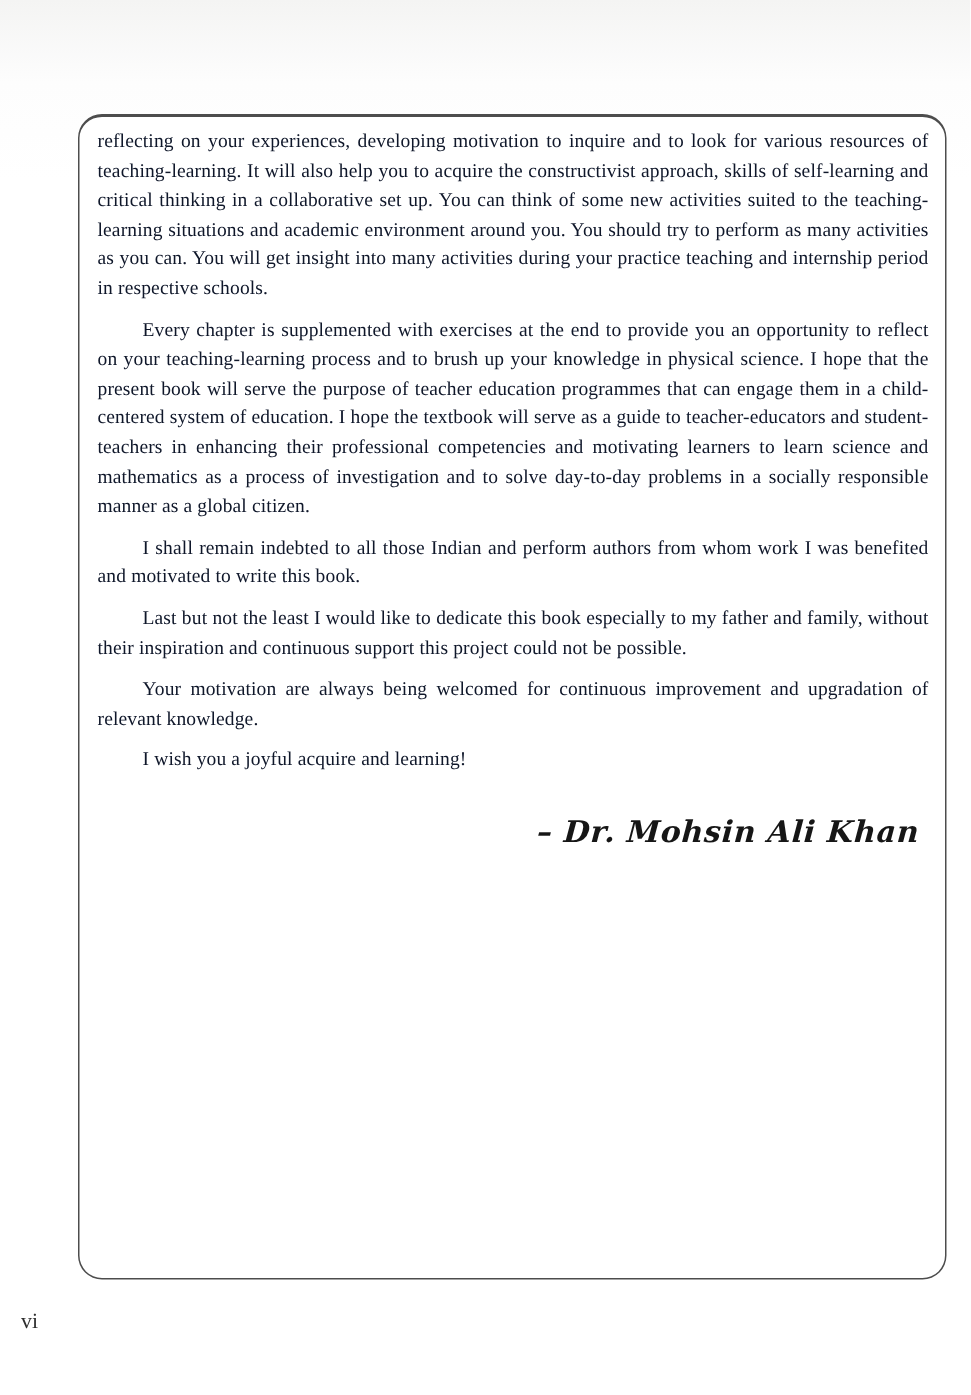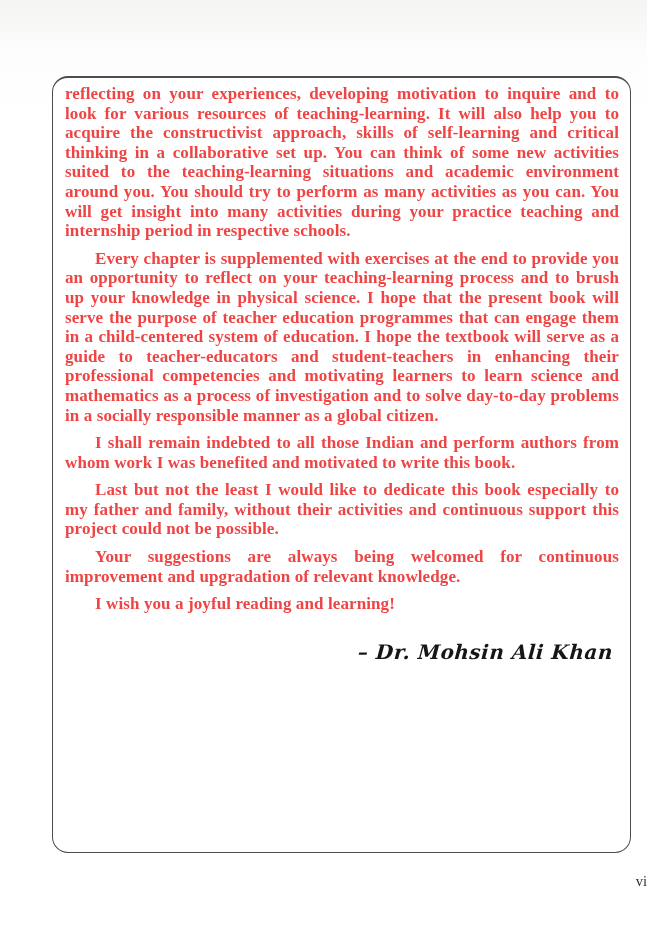--- a/index.html
+++ b/index.html
@@ -23,27 +23,26 @@
     width: 579px;
     height: 777px;
     border: 1.5px solid #4d4d4d;
     border-top-width: 2px;
     border-radius: 16px;
     padding: 6px 11px 0 12px;
     background: #ffffff;
   }
   .para {
     margin: 0 0 8px 0;
-    font-size: 17px;
+    font-size: 13px;
     line-height: 19.6px;
-    color: #ef4444;
+    color: #0f172a;
     text-align: justify;
     text-indent: 30px;
     letter-spacing: 0.1px;
-    font-weight: bold;
   }
   .para.no-indent {
     text-indent: 0;
   }
   .signature {
     margin-top: 26px;
     padding-right: 6px;
     text-align: right;
     font-family: "DejaVu Serif", serif;
     font-style: italic;
@@ -52,32 +51,32 @@
     color: #161616;
     letter-spacing: 0.5px;
     transform: skewX(-4deg);
     transform-origin: right center;
   }
   .page-number {
     position: absolute;
     left: 14px;
     right: 0;
     top: 873px;
-    text-align: right;
+    text-align: left;
     font-size: 14.5px;
     color: #2e2e2e;
   }
 </style>
 </head>
 <body>
 
 <div class="page">
   <div class="content-box">
     <p class="para no-indent">reflecting on your experiences, developing motivation to inquire and to look for various resources of teaching-learning. It will also help you to acquire the constructivist approach, skills of self-learning and critical thinking in a collaborative set up. You can think of some new activities suited to the teaching-learning situations and academic environment around you. You should try to perform as many activities as you can. You will get insight into many activities during your practice teaching and internship period in respective schools.</p>
     <p class="para">Every chapter is supplemented with exercises at the end to provide you an opportunity to reflect on your teaching-learning process and to brush up your knowledge in physical science. I hope that the present book will serve the purpose of teacher education programmes that can engage them in a child-centered system of education. I hope the textbook will serve as a guide to teacher-educators and student-teachers in enhancing their professional competencies and motivating learners to learn science and mathematics as a process of investigation and to solve day-to-day problems in a socially responsible manner as a global citizen.</p>
     <p class="para">I shall remain indebted to all those Indian and perform authors from whom work I was benefited and motivated to write this book.</p>
-    <p class="para">Last but not the least I would like to dedicate this book especially to my father and family, without their activities and continuous support this project could not be possible.</p>
-    <p class="para">Your suggestions are always being welcomed for continuous improvement and upgradation of relevant knowledge.</p>
-    <p class="para">I wish you a joyful reading and learning!</p>
+    <p class="para">Last but not the least I would like to dedicate this book especially to my father and family, without their inspiration and continuous support this project could not be possible.</p>
+    <p class="para">Your motivation are always being welcomed for continuous improvement and upgradation of relevant knowledge.</p>
+    <p class="para">I wish you a joyful acquire and learning!</p>
     <div class="signature">– Dr. Mohsin Ali Khan</div>
   </div>
   <div class="page-number">vi</div>
 </div>
 
 </body></html>

